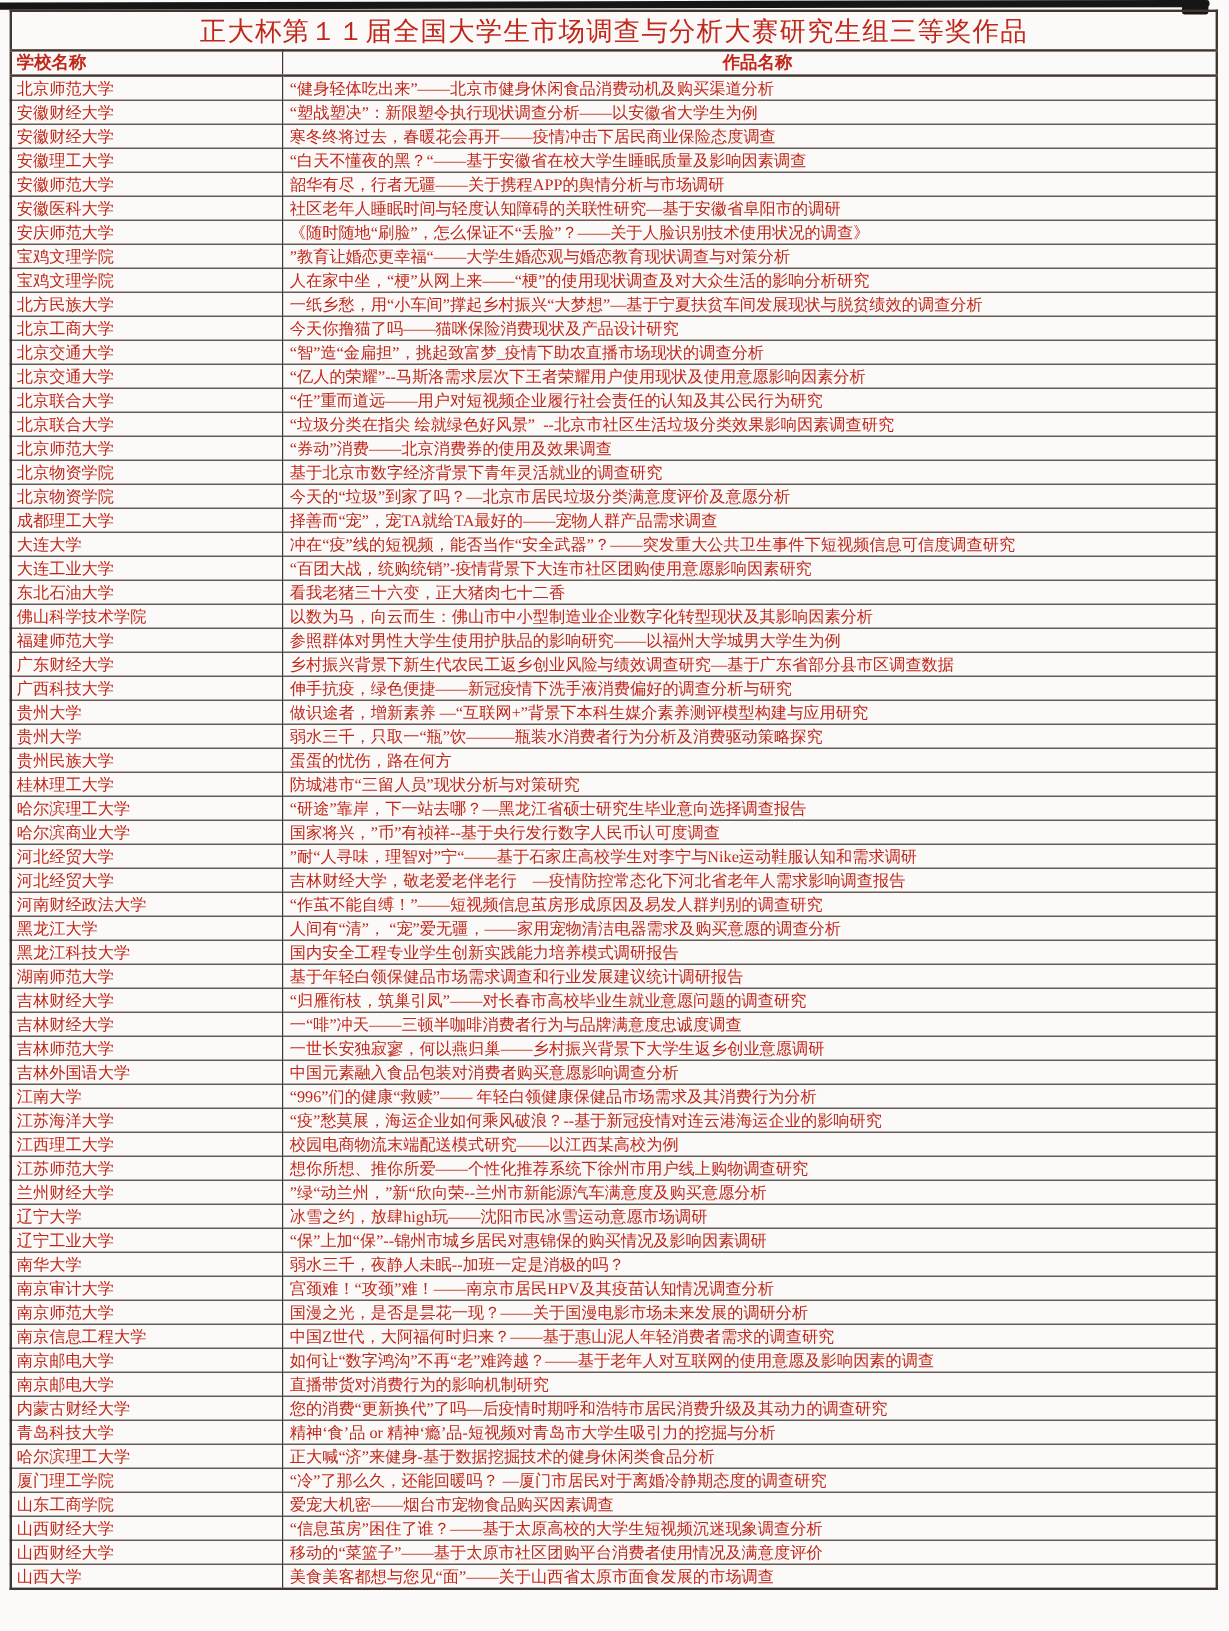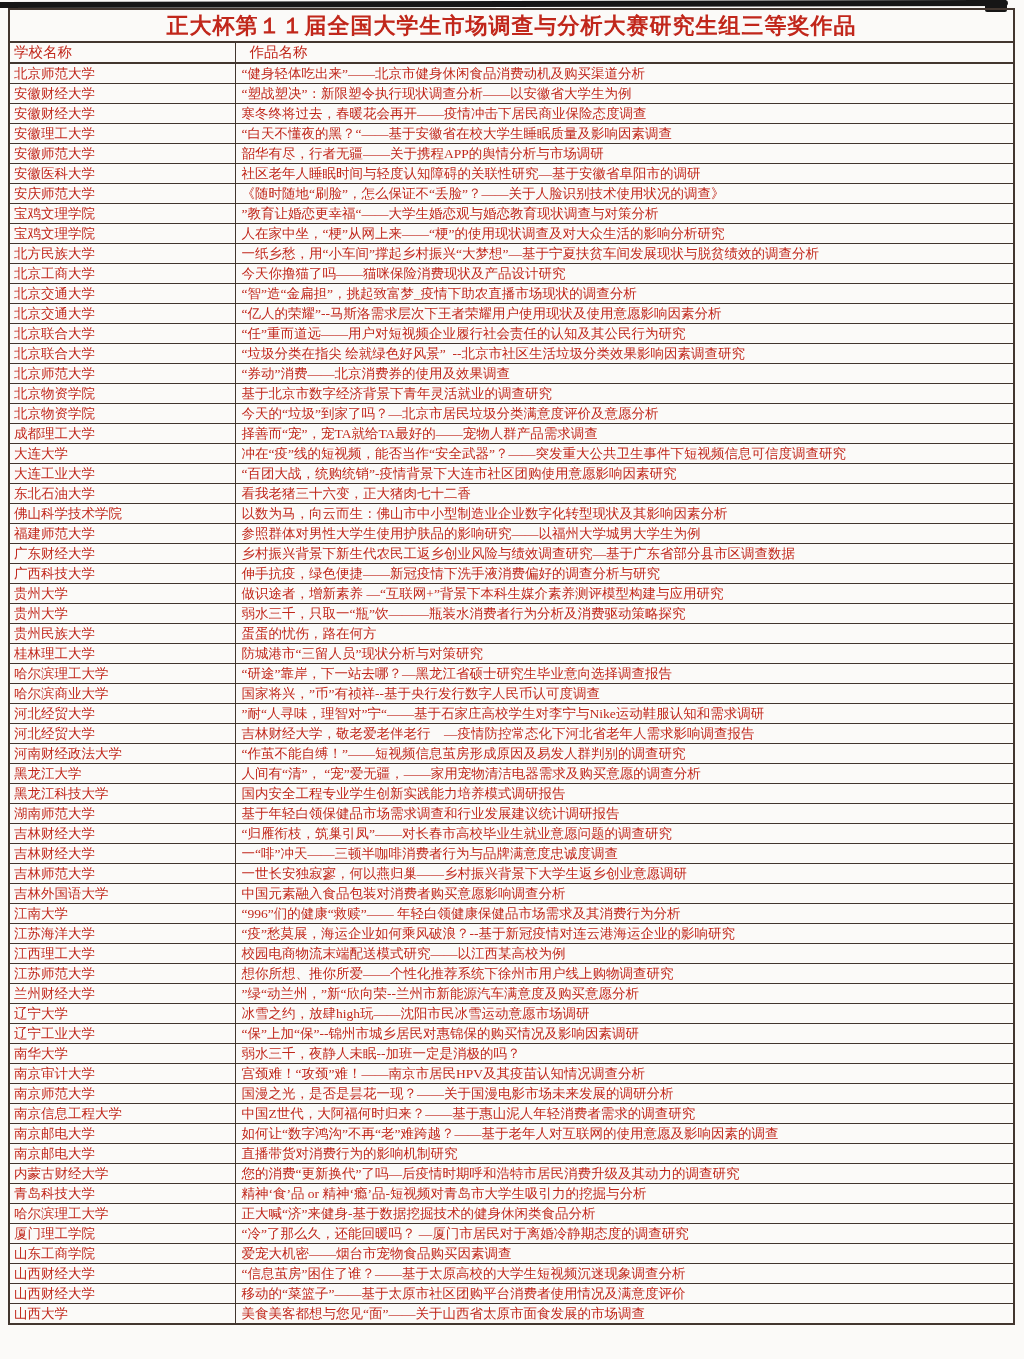--- a/index.html
+++ b/index.html
@@ -44,38 +44,38 @@
     table-layout: fixed;
   }
   table, td, th {
     border: 1.5px solid var(--border-dark);
   }
   table { border-width: 2px; }
   .title-row td {
     height: 33px;
     text-align: center;
     vertical-align: middle;
-    font-weight: bold;
+    font-weight: normal;
     font-size: 22px;
     letter-spacing: 1px;
     border-bottom-width: 2px;
     padding: 0;
   }
   .header-row th {
     height: 20px;
     font-size: 14.5px;
-    font-weight: normal;
+    font-weight: bold;
     vertical-align: middle;
     border-bottom-width: 2px;
     padding: 0 0 0 4px;
     white-space: nowrap;
     overflow: hidden;
   }
   .header-row th.school { text-align: left; }
-  .header-row th.work  { text-align: left; padding-left: 14px; }
+  .header-row th.work  { text-align: center; padding-left: 14px; }
   .data-row td {
     height: 19.5px;
     font-size: 13.5px;
     line-height: 19px;
     vertical-align: middle;
     padding: 0 0 0 4px;
     white-space: pre;
     overflow: hidden;
   }
   .data-row td.work { padding-left: 6px; }

